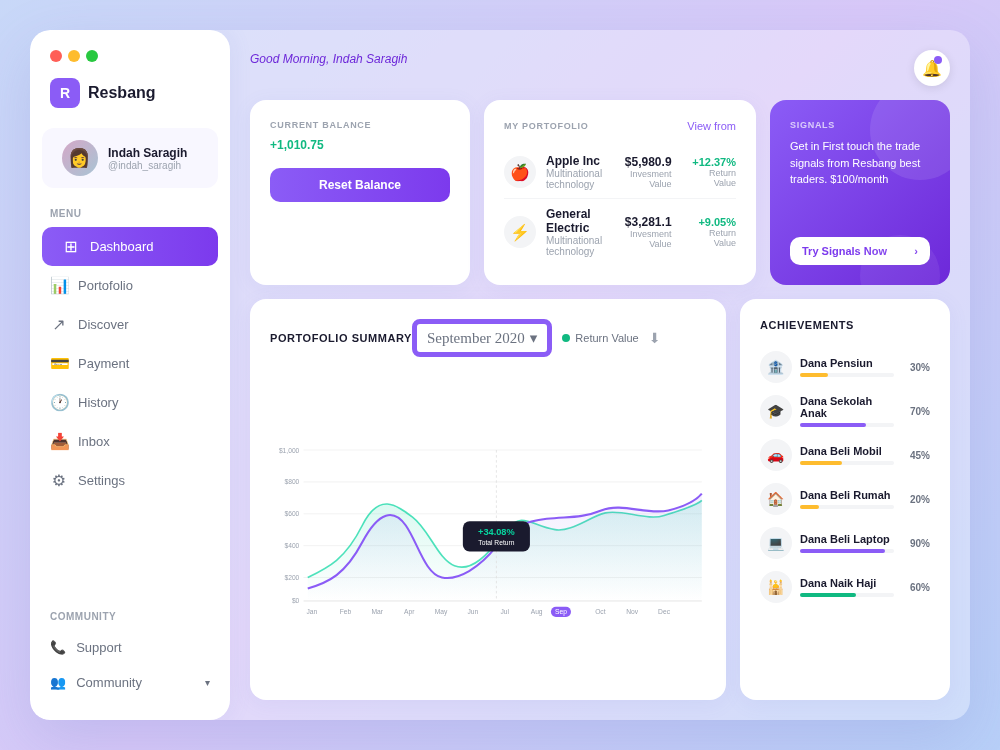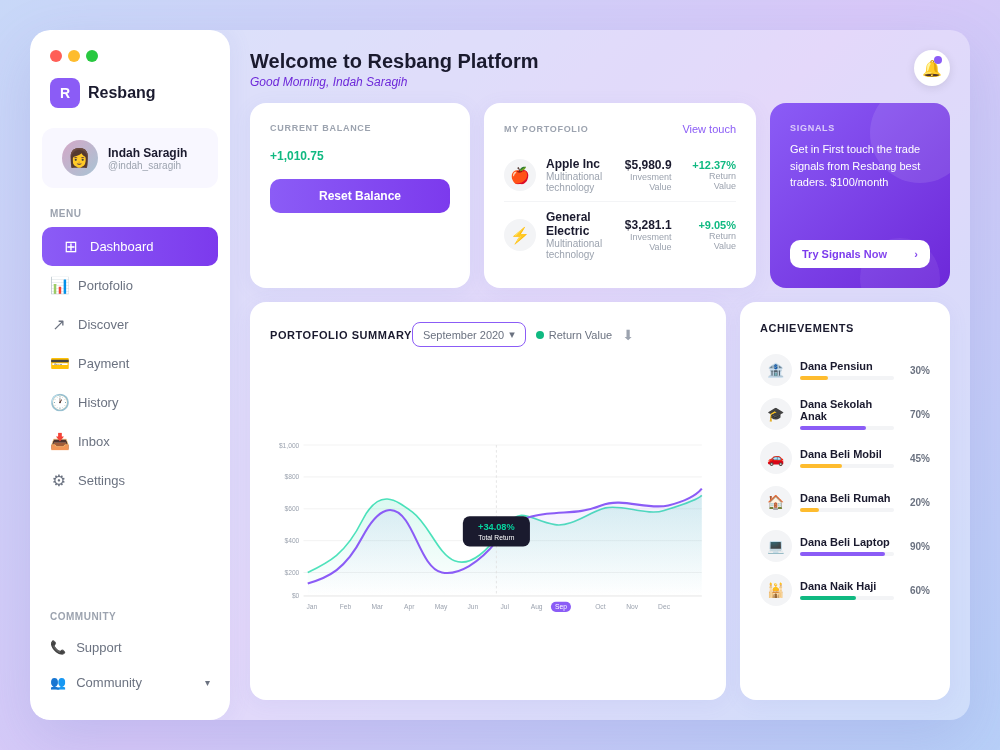--- a/index.html
+++ b/index.html
@@ -215,21 +215,21 @@
       width: 220px;
       flex-shrink: 0;
       box-shadow: 0 4px 20px rgba(100,120,200,0.08);
     }
     .balance-label {
       font-size: 9px;
       font-weight: 700;
       color: #9ca3af;
       letter-spacing: 0.08em;
       text-transform: uppercase;
-      margin-bottom: 16px;
+      margin-bottom: 8px;
     }
     .balance-amount {
       font-size: 26px;
       font-weight: 700;
       color: #1a1a2e;
       margin-bottom: 4px;
     }
     .balance-change {
       font-size: 12px;
       color: #10b981;
@@ -387,29 +387,30 @@
       color: #1a1a2e;
       letter-spacing: 0.05em;
       text-transform: uppercase;
     }
     .chart-controls {
       display: flex;
       align-items: center;
       gap: 10px;
     }
     .chart-dropdown {
-      border: 1px solid #8b5cf6;
+      border: 5px solid #8b5cf6;
       border-radius: 8px;
       padding: 5px 10px;
-      font-size: 11px;
+      font-size: 15px;
       color: #6b7280;
       display: flex;
       align-items: center;
       gap: 5px;
       cursor: pointer;
+      font-family: Liberation Serif, serif;
     }
     .chart-legend {
       display: flex;
       align-items: center;
       gap: 5px;
       font-size: 11px;
       color: #6b7280;
     }
     .legend-dot {
       width: 8px; height: 8px;
@@ -549,43 +550,40 @@
           <span>Community</span>
           <span class="chevron">▾</span>
         </div>
       </div>
   </div>
 
   <div class="main-content">
 
     <div class="main-header">
       <div class="main-title">
-        <div class="welcome-text">
-          <span>Welcome to</span> <span style="font-weight:700">Resbang Platform</span>
-        </div>
         <div class="sub-text">Good Morning, Indah Saragih</div>
       </div>
       <div class="notif-btn">
         <span>🔔</span>
         <div class="notif-dot"></div>
       </div>
     </div>
 
     <div class="cards-row">
 
       <div class="balance-card">
         <div class="balance-label">CURRENT BALANCE</div>
         <div class="balance-change">+1,010.75</div>
         <button class="reset-btn">Reset Balance</button>
       </div>
 
       <div class="portfolio-card">
         <div class="portfolio-header">
           <div class="portfolio-title">MY PORTOFOLIO</div>
-          <span class="view-more">View touch</span>
+          <span class="view-more">View from</span>
         </div>
         <div>
 
         <div class="portfolio-item">
       <div class="portfolio-logo">🍎</div>
       <div class="portfolio-info">
         <div class="portfolio-name">Apple Inc</div>
         <div class="portfolio-sub">Multinational technology</div>
       </div>
       <div class="portfolio-values">

